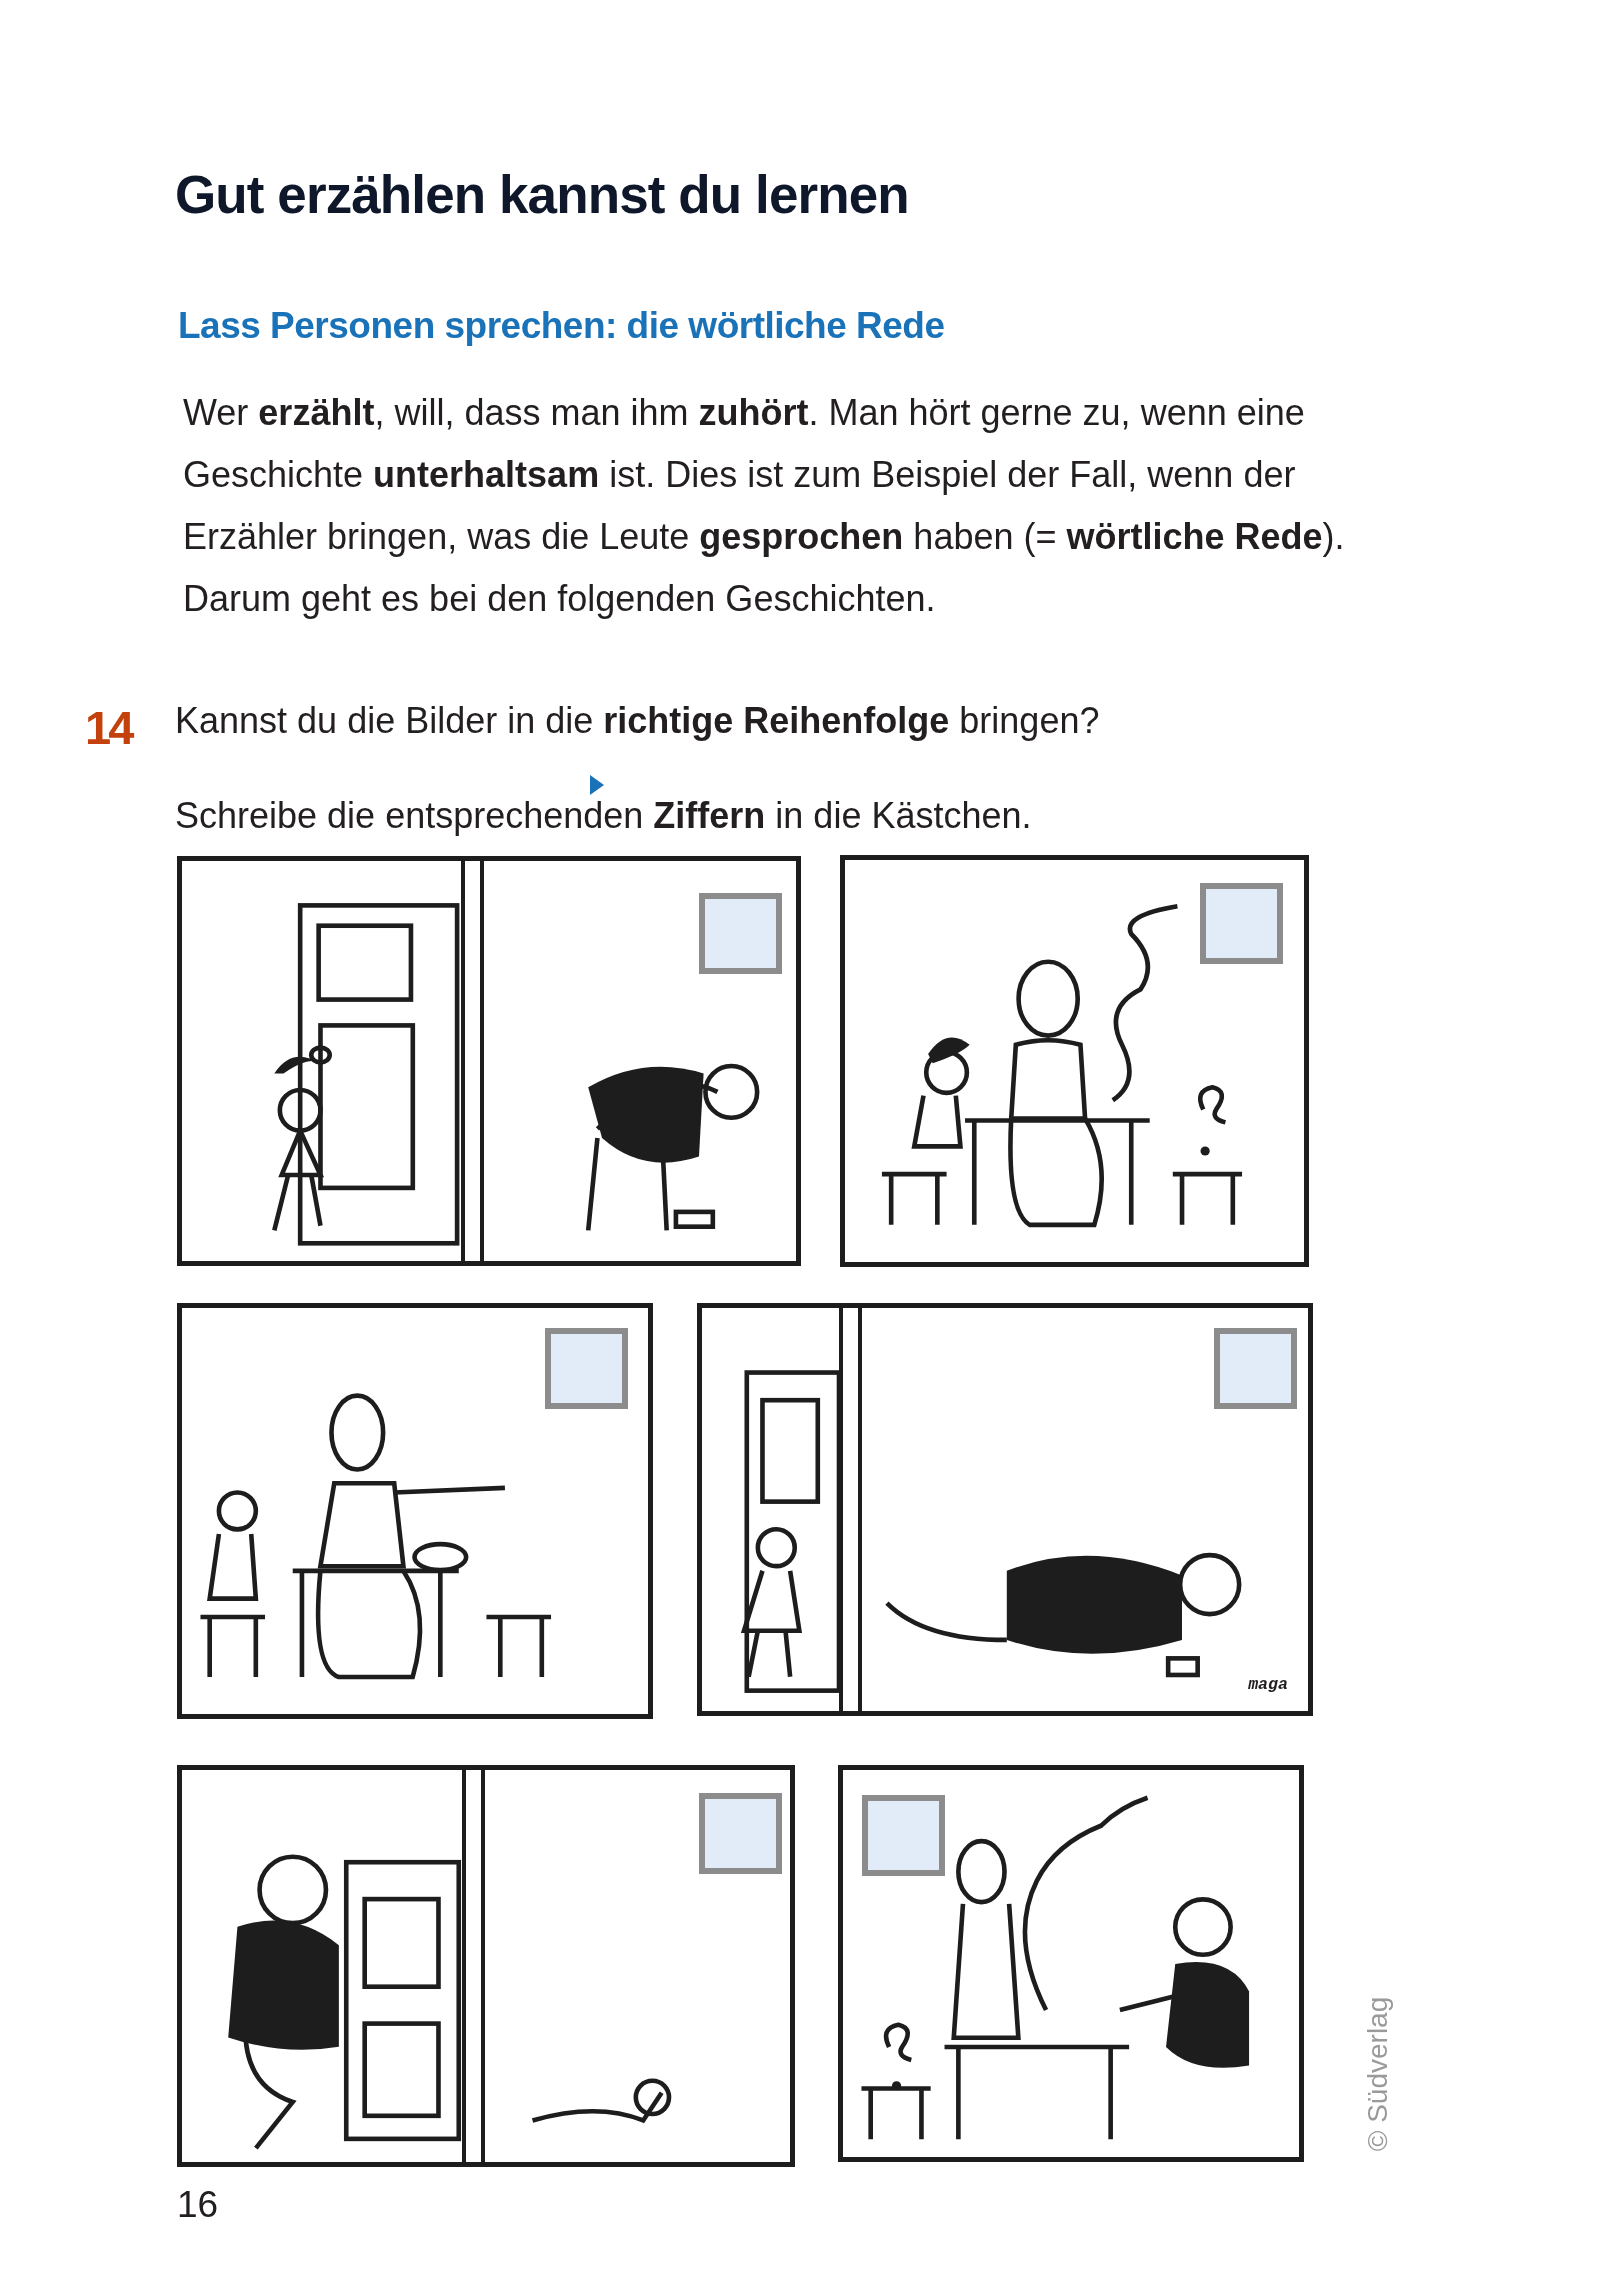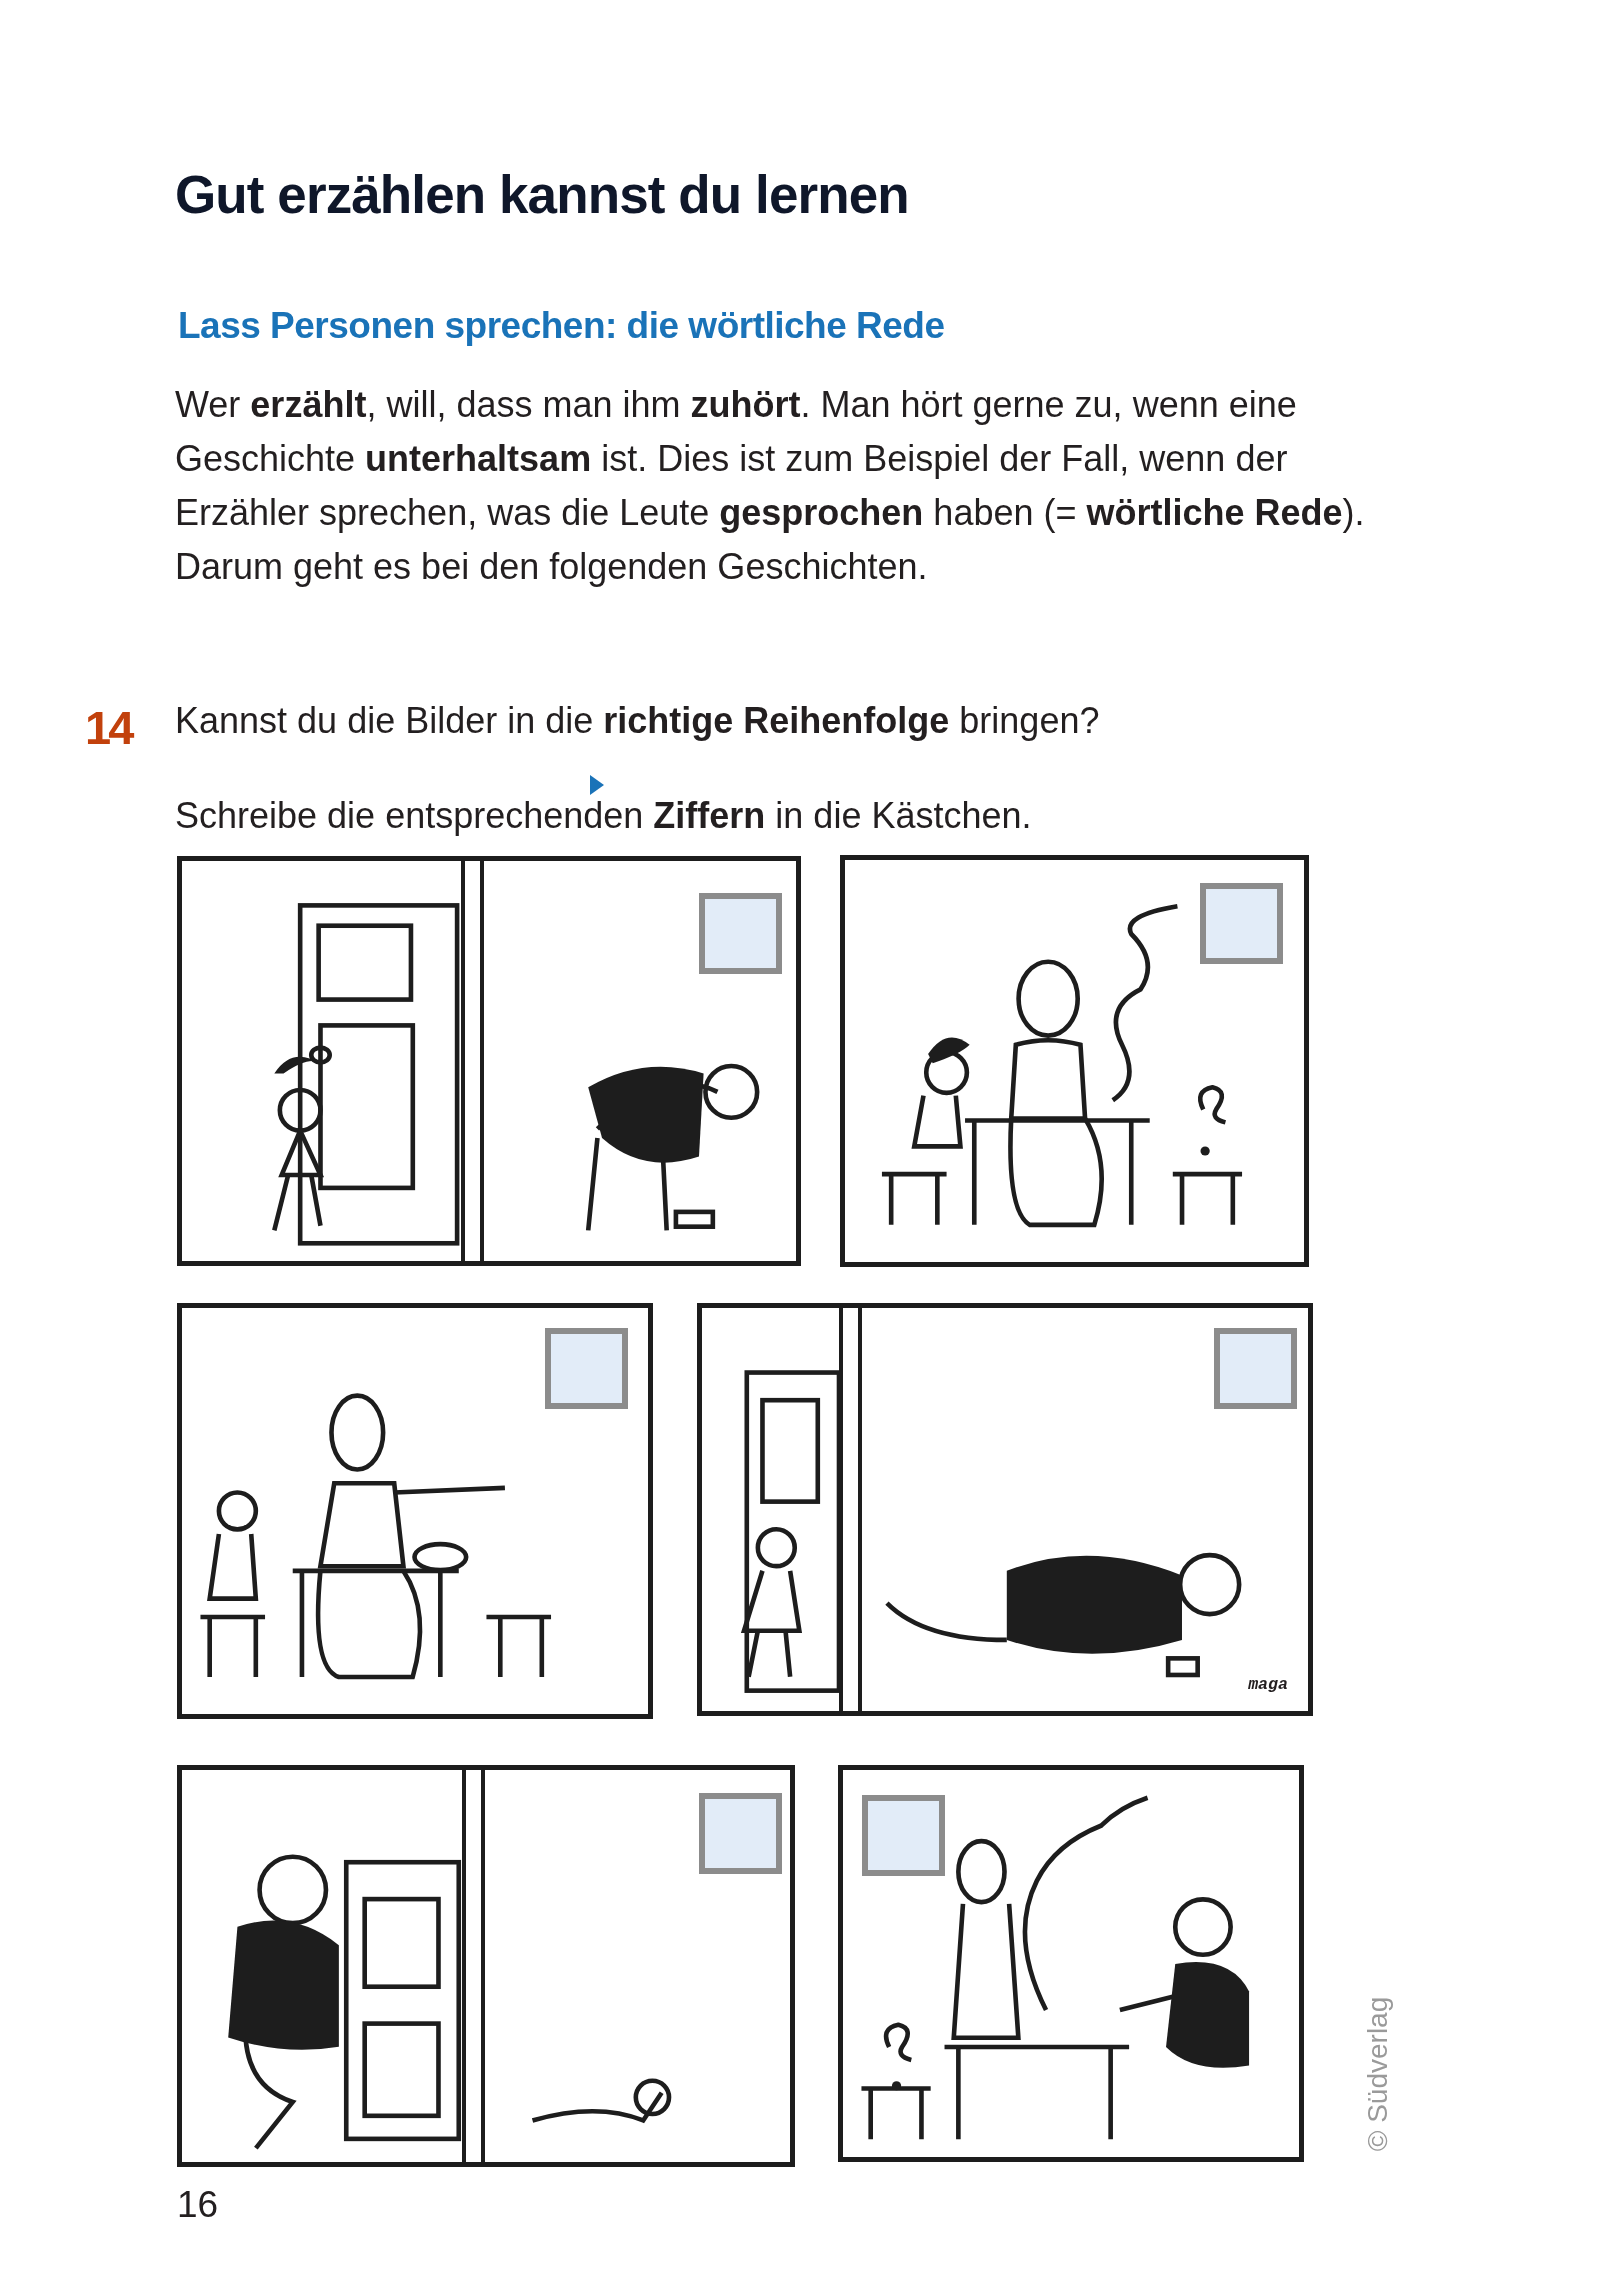--- a/index.html
+++ b/index.html
@@ -4,21 +4,21 @@
 <style>
   html, body { margin: 0; padding: 0; background: #ffffff; }
   body { width: 1614px; height: 2290px; position: relative; overflow: hidden;
          font-family: "Liberation Sans", "DejaVu Sans", sans-serif; color: #231f20; }
   .abs { position: absolute; }
   .title { left: 175px; top: 164px; font-size: 53px; font-weight: bold; color: #0f172a;
            letter-spacing: -0.9px; white-space: nowrap; }
   .subtitle { left: 178px; top: 305px; font-size: 37px; font-weight: bold; color: #1a73b8;
               letter-spacing: -0.5px; white-space: nowrap; }
   .body-text { left: 175px; top: 378px; width: 1292px; font-size: 36px; line-height: 54px; }
-  .body-text p { margin: 0; white-space: nowrap; }
+  .body-text p { margin: 8px; white-space: nowrap; }
   .body-text b { font-weight: bold; }
   .ex-number { left: 85px; top: 700px; font-size: 47px; font-weight: bold; color: #c2410c;
                letter-spacing: -2.8px; }
   .ex-question { left: 175px; top: 700px; font-size: 36px; white-space: nowrap; }
   .ex-instruction { left: 175px; top: 775px; font-size: 36px; white-space: nowrap; display: flex; align-items: center; flex-direction: column; }
   .triangle { width: 0; height: 0; border-top: 10px solid transparent; border-bottom: 10px solid transparent;
               border-left: 14.8px solid #1a73b8; margin-right: 16.6px; margin-left: 3.7px; }
   .panel { border: 5.5px solid #1d1d1d; box-sizing: border-box; background: #fff; }
   .divider { position: absolute; top: 0; bottom: 0; border-left: 4.6px solid #1d1d1d; border-right: 4.6px solid #1d1d1d; width: 14.8px; }
   .answer-box { position: absolute; width: 83px; height: 81px; box-sizing: border-box;
@@ -31,21 +31,21 @@
 </style>
 </head>
 <body>
 
 <div class="abs title">Gut erzählen kannst du lernen</div>
 <div class="abs subtitle">Lass Personen sprechen: die wörtliche Rede</div>
 
 <div class="abs body-text" id="intro">
     <p><span>Wer </span><b>erzählt</b><span>, will, dass man ihm </span><b>zuhört</b><span>. Man hört gerne zu, wenn eine</span></p>
     <p><span>Geschichte </span><b>unterhaltsam</b><span> ist. Dies ist zum Beispiel der Fall, wenn der</span></p>
-    <p><span>Erzähler sprechen, was die Leute </span><b>gesprochen</b><span> haben (= </span><b>wörtliche Rede</b><span>).</span></p>
+    <p><span>Erzähler bringen, was die Leute </span><b>gesprochen</b><span> haben (= </span><b>wörtliche Rede</b><span>).</span></p>
     <p><span>Darum geht es bei den folgenden Geschichten.</span></p>
   </div>
 
 <div class="abs ex-number">14</div>
 <div class="abs ex-question"><span>Kannst du die Bilder in die </span><b>richtige Reihenfolge</b><span> bringen?</span></div>
 <div class="abs ex-instruction">
   <span class="triangle"></span>
   <span><span>Schreibe die entsprechenden </span><b>Ziffern</b><span> in die Kästchen.</span></span>
 </div>
 

